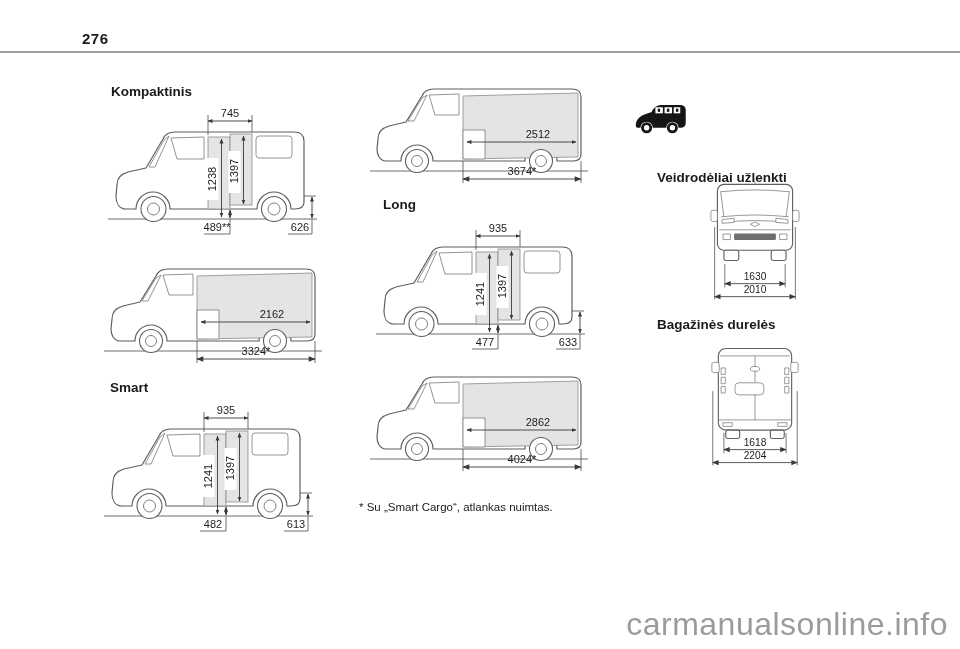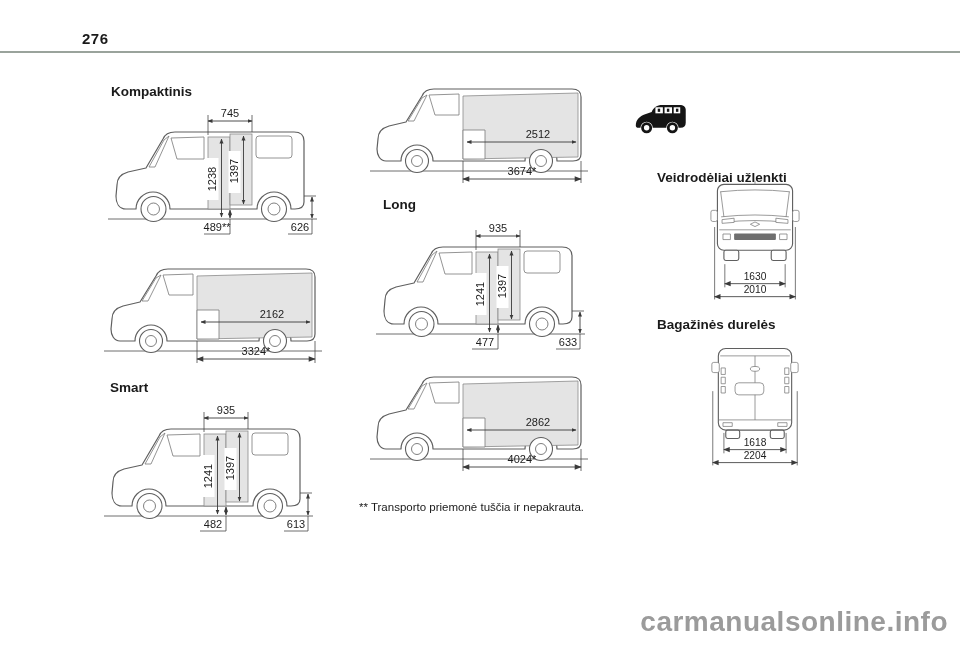--- a/index.html
+++ b/index.html
@@ -10,21 +10,21 @@
   .abs{position:absolute;}
   #page-number{left:54px;top:30px;font-size:15px;font-weight:bold;letter-spacing:.5px;margin-left:28px;}
   #top-rule{left:0;top:51px;width:960px;height:2px;background:#9aa39c;}
   .heading{font-size:13.5px;font-weight:bold;white-space:nowrap;padding-left:24px;}
   #h-compact{left:87px;top:84px;}
   #h-medium{left:86px;top:380px;}
   #h-long{left:359px;top:197px;text-align:right;}
   #h-mirrors{left:633px;top:150px;margin-top:20px;}
   #h-tailgate{left:633px;top:317px;text-align:center;}
   .footnotes{left:359px;top:499px;font-size:11.5px;line-height:17px;white-space:nowrap;}
-  #watermark{right:12px;top:606px;font-size:28px;color:#9b9b9b;letter-spacing:.5px;font-weight:bold;}
+  #watermark{right:12px;top:606px;font-size:32px;color:#9b9b9b;letter-spacing:.5px;}
   svg{display:block;}
   svg .o{fill:#ffffff;stroke:#5f5f5f;stroke-width:1.2;stroke-linejoin:round;}
   svg .thin{fill:#ffffff;stroke:#787878;stroke-width:.8;stroke-linejoin:round;}
   svg .nf{fill:none;stroke:#787878;stroke-width:.8;}
   svg .shade{fill:#e4e4e4;stroke:#8a8a8a;stroke-width:.8;}
   svg .w{fill:#ffffff;stroke:#5f5f5f;stroke-width:1.1;}
   svg .w2{fill:#ffffff;stroke:#5f5f5f;stroke-width:.8;}
   svg .ext{stroke:#4a4a4a;stroke-width:.8;fill:none;}
   svg .dim{stroke:#3a3a3a;stroke-width:.9;fill:none;}
   svg text{font-family:"Liberation Sans",sans-serif;font-size:11px;fill:#1d1d1d;}
@@ -205,21 +205,21 @@
   <path class="thin" d="M 63,27 L 93,26 L 93,47 L 69,47 Z"></path>
   <line class="dim" x1="101" y1="74" x2="210" y2="74" marker-start="url(#sS)" marker-end="url(#sE)"></line>
   <text x="172" y="70" text-anchor="middle">2862</text>
   <line class="ext" x1="97" y1="93" x2="97" y2="115"></line>
   <line class="ext" x1="215" y1="93" x2="215" y2="115"></line>
   <line class="dim" x1="97" y1="111" x2="215" y2="111" marker-start="url(#dS)" marker-end="url(#dE)"></line>
   <text x="156" y="107" text-anchor="middle">4024*</text>
 </svg>
 
 <div class="abs footnotes">
-  <div>** Transporto priemonė tuščia ir nepakrauta.</div>
+  <div>* Su „Smart Cargo“, atlankas nuimtas.</div>
 </div>
 
 <svg class="abs" style="left:633px;top:98px;" width="56" height="40" viewBox="0 0 60 42">
   <path class="blk" d="M 3,29 C 3,23 7,19 13,17 L 20,14.5 C 22,9.5 26,7 31,7 L 50,7 C 54,7 56.5,9 56.5,12 L 56.5,26 C 56.5,29.5 54.5,31.5 51,31.5 L 48.8,31.5 A 6.6 6.6 0 0 0 35.6,31.5 L 21.2,31.5 A 6.6 6.6 0 0 0 8,31.5 L 6,31.5 C 4,31.5 3,30.5 3,29 Z"></path>
   <rect class="wf" x="24" y="9.5" width="8" height="6.5"></rect>
   <rect class="wf" x="33.8" y="9.5" width="8" height="6.5"></rect>
   <rect class="wf" x="43.6" y="9.5" width="7" height="6.5"></rect>
   <rect class="blk" x="26.5" y="11" width="2.6" height="3.4"></rect>
   <rect class="blk" x="36.3" y="11" width="2.6" height="3.4"></rect>
   <rect class="blk" x="46" y="11" width="2.6" height="3.4"></rect>

